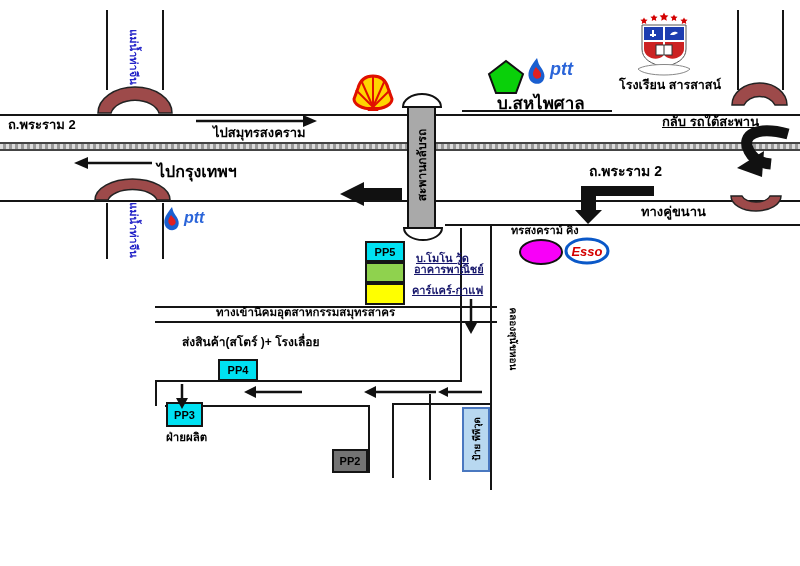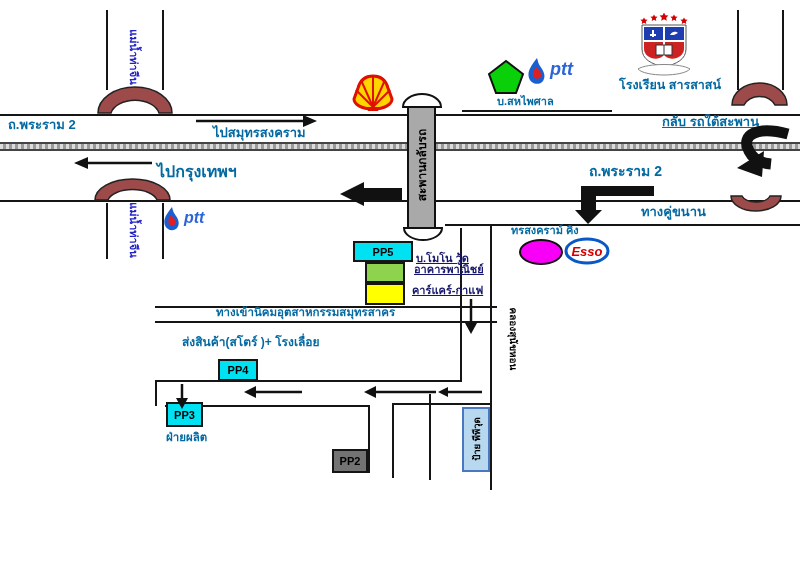--- a/index.html
+++ b/index.html
@@ -1,18 +1,18 @@
 <!DOCTYPE html>
 <html><head>
 <meta charset="utf-8">
 <style>
   html,body{margin:0;padding:0;background:#fff;}
   #stage{position:relative;width:800px;height:566px;background:#fff;overflow:hidden;
          font-family:"Liberation Sans",sans-serif;}
-  .t{position:absolute;white-space:nowrap;font-weight:bold;color:#0369a1;line-height:1.1;}
+  .t{position:absolute;white-space:nowrap;font-weight:bold;color:#000000;line-height:1.1;}
   .u{text-decoration:underline;}
   .navy{color:#16166b;}
   .blue{color:#2323c8;}
   .hl{position:absolute;background:#151515;height:2px;}
   .vl{position:absolute;background:#151515;width:2px;}
   .box{position:absolute;border:2px solid #151515;box-sizing:border-box;
        display:flex;align-items:center;justify-content:center;font-weight:bold;font-size:11px;}
   .vt{position:absolute;white-space:nowrap;font-weight:bold;}
   #median{position:absolute;left:0;top:142px;width:800px;height:9px;box-sizing:border-box;
           border-top:2px solid #444;border-bottom:2px solid #444;
@@ -51,21 +51,21 @@
   <div class="vl" style="left:490px;top:224px;height:266px;"></div>
 
   <div class="hl" style="left:155px;top:380px;width:307px;"></div>
   <div class="vl" style="left:155px;top:380px;height:26px;"></div>
   <div class="hl" style="left:165px;top:405px;width:203px;"></div>
   <div class="vl" style="left:368px;top:405px;height:68px;"></div>
   <div class="vl" style="left:392px;top:405px;height:73px;"></div>
   <div class="vl" style="left:429px;top:394px;height:86px;"></div>
   <div class="hl" style="left:392px;top:403px;width:98px;"></div>
 
-  <div class="box" style="left:353px;top:241px;width:60px;height:21px;background:#00e1f2;">
+  <div class="box" style="left:365px;top:241px;width:40px;height:21px;background:#00e1f2;">
       <span>PP5</span>
     </div>
   <div class="box" style="left:365px;top:262px;width:40px;height:21px;background:#8fd24e;"></div>
   <div class="box" style="left:365px;top:283px;width:40px;height:22px;background:#ffff00;"></div>
   <div class="box" style="left:218px;top:359px;width:40px;height:22px;background:#00e1f2;">
       <span>PP4</span>
     </div>
   <div class="box" style="left:166px;top:402px;width:37px;height:25px;background:#00e1f2;">
       <span>PP3</span>
     </div>
@@ -79,21 +79,21 @@
   <div id="ppwoodsign"></div>
   <div class="vt" style="left:476px;top:439px;font-size:9.5px;transform:translate(-50%,-50%) rotate(-90deg);">ป้าย พีพีวุด</div>
 
   <div id="magenta"></div>
 
   <div class="t" style="left:8px;top:118px;font-size:13px;">ถ.พระราม 2</div>
   <div class="t" style="left:213px;top:126px;font-size:13px;">ไปสมุทรสงคราม</div>
   <div class="t" style="left:157px;top:163px;font-size:16px;">ไปกรุงเทพฯ</div>
   <div class="t u" style="left:662px;top:115px;font-size:13px;">กลับ รถใต้สะพาน</div>
   <div class="t" style="left:619px;top:79px;font-size:12.5px;">โรงเรียน สารสาสน์</div>
-  <div class="t" style="left:497px;top:95px;font-size:11px;">บ.สหไพศาล</div>
+  <div class="t" style="left:497px;top:95px;font-size:17px;">บ.สหไพศาล</div>
   <div class="hl" style="left:462px;top:110px;width:150px;height:1.5px;"></div>
   <div class="t" style="left:589px;top:164px;font-size:14px;">ถ.พระราม 2</div>
   <div class="t" style="left:641px;top:205px;font-size:13px;">ทางคู่ขนาน</div>
   <div class="t" style="left:511px;top:224px;font-size:11px;">ทรสงคราม์ คิง</div>
   <div class="t u navy" style="left:416px;top:242px;font-size:11px;margin-top:10px;">บ.โมโน วู้ด</div>
   <div class="t u navy" style="left:414px;top:263px;font-size:11px;">อาคารพาณิชย์</div>
   <div class="t u navy" style="left:412px;top:284px;font-size:11px;">คาร์แคร์-กาแฟ</div>
   <div class="t" style="left:182px;top:336px;font-size:12px;">ส่งสินค้า(สโตร์ )+ โรงเลื่อย</div>
   <div class="t" style="left:216px;top:306px;font-size:11.5px;">ทางเข้านิคมอุตสาหกรรมสมุทรสาคร</div>
   <div class="t" style="left:166px;top:431px;font-size:11.5px;">ฝ่ายผลิต</div>

